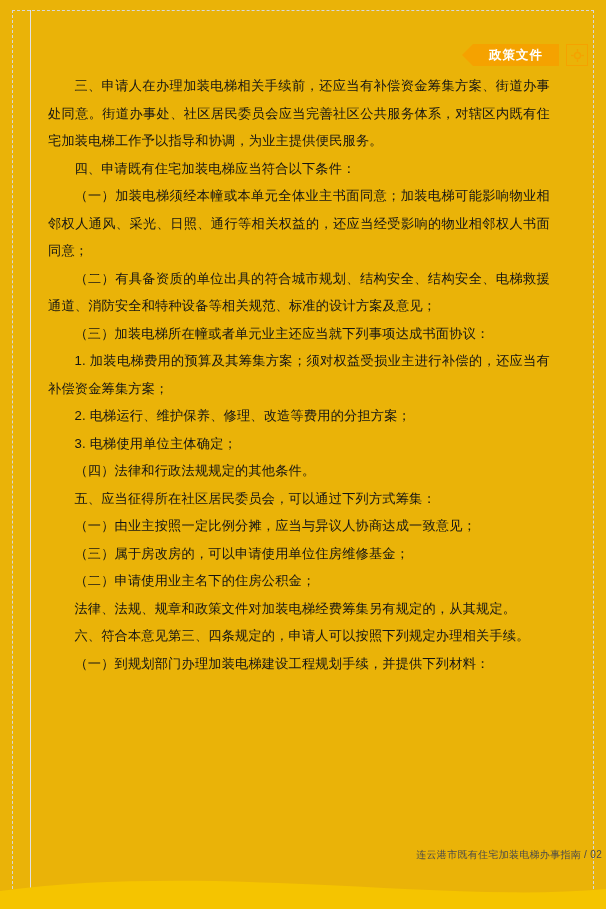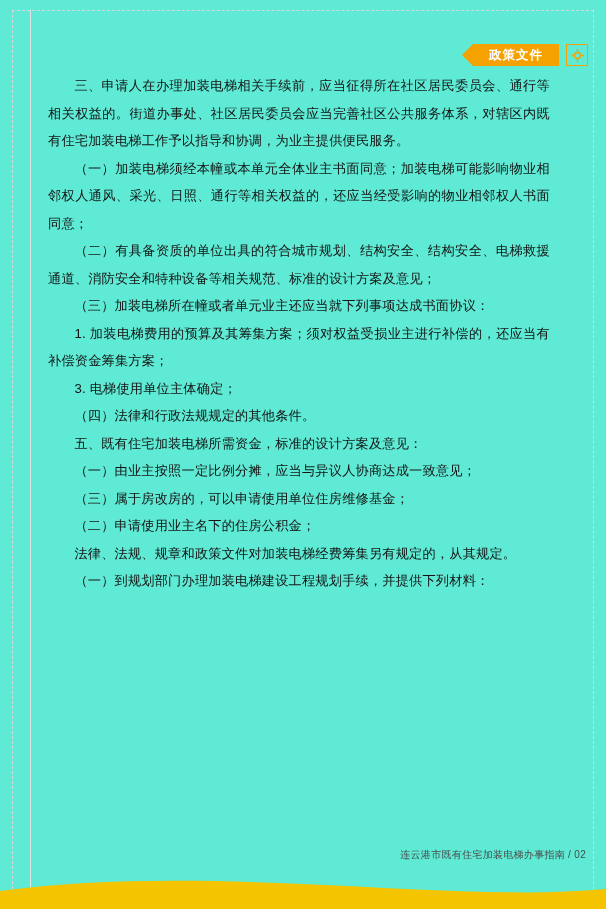--- a/index.html
+++ b/index.html
@@ -15,21 +15,21 @@
     position: relative;
     overflow: hidden;
   }
 
   .page {
     position: absolute;
     left: 0;
     top: 0;
     width: 606px;
     height: 909px;
-    background: #5eead4;
+    background: #eab308;
   }
 
   
   .dashed-frame {
     position: absolute;
     left: 12px;
     top: 10px;
     right: 12px;
     bottom: 10px;
     border: 1px dashed #d8d8d8;
@@ -101,21 +101,21 @@
     color: #141414;
     margin: 0;
     text-align: justify;
     letter-spacing: 0.2px;
   }
   .indent { text-indent: 2em; }
 
   
   .footer-text {
     position: absolute;
-    right: 20px;
+    right: 4px;
     bottom: 47px;
     font-size: 10px;
     color: #4a4a4a;
     letter-spacing: 0.3px;
   }
   .footer-curve {
     position: absolute;
     left: 0;
     bottom: 0;
     width: 606px;
@@ -139,32 +139,35 @@
     <svg width="13" height="13" viewBox="0 0 13 13" aria-hidden="true">
       <circle cx="6.5" cy="6.5" r="3" fill="none" stroke="#f5a200" stroke-width="1.3"></circle>
       <line x1="6.5" y1="0" x2="6.5" y2="2.6" stroke="#f5a200" stroke-width="1.3"></line>
       <line x1="6.5" y1="10.4" x2="6.5" y2="13" stroke="#f5a200" stroke-width="1.3"></line>
       <line x1="0" y1="6.5" x2="2.6" y2="6.5" stroke="#f5a200" stroke-width="1.3"></line>
       <line x1="10.4" y1="6.5" x2="13" y2="6.5" stroke="#f5a200" stroke-width="1.3"></line>
     </svg>
   </div>
 
   <div class="content">
-    <p class="para indent">三、申请人在办理加装电梯相关手续前，应当征得所在社区居民委员会、通行等相关权益的。街道办事处、社区居民委员会应当完善社区公共服务体系，对辖区内既有住宅加装电梯工作予以指导和协调，为业主提供便民服务。</p>
+    <p class="para indent">三、申请人在办理加装电梯相关手续前，还应当有补偿资金筹集方案、街道办事处同意。街道办事处、社区居民委员会应当完善社区公共服务体系，对辖区内既有住宅加装电梯工作予以指导和协调，为业主提供便民服务。</p>
+    <p class="para indent">四、申请既有住宅加装电梯应当符合以下条件：</p>
     <p class="para indent">（一）加装电梯须经本幢或本单元全体业主书面同意；加装电梯可能影响物业相邻权人通风、采光、日照、通行等相关权益的，还应当经受影响的物业相邻权人书面同意；</p>
     <p class="para indent">（二）有具备资质的单位出具的符合城市规划、结构安全、结构安全、电梯救援通道、消防安全和特种设备等相关规范、标准的设计方案及意见；</p>
     <p class="para indent">（三）加装电梯所在幢或者单元业主还应当就下列事项达成书面协议：</p>
     <p class="para indent">1.  加装电梯费用的预算及其筹集方案；须对权益受损业主进行补偿的，还应当有补偿资金筹集方案；</p>
+    <p class="para indent">2. 电梯运行、维护保养、修理、改造等费用的分担方案；</p>
     <p class="para indent">3. 电梯使用单位主体确定；</p>
     <p class="para indent">（四）法律和行政法规规定的其他条件。</p>
-    <p class="para indent">五、既有住宅加装电梯所需资金，标准的设计方案及意见：</p>
+    <p class="para indent">五、应当征得所在社区居民委员会，可以通过下列方式筹集：</p>
     <p class="para indent">（一）由业主按照一定比例分摊，应当与异议人协商达成一致意见；</p>
     <p class="para indent">（三）属于房改房的，可以申请使用单位住房维修基金；</p>
     <p class="para indent">（二）申请使用业主名下的住房公积金；</p>
     <p class="para indent">法律、法规、规章和政策文件对加装电梯经费筹集另有规定的，从其规定。</p>
+    <p class="para indent">六、符合本意见第三、四条规定的，申请人可以按照下列规定办理相关手续。</p>
     <p class="para indent">（一）到规划部门办理加装电梯建设工程规划手续，并提供下列材料：</p>
   </div>
 
   <div class="footer-text">连云港市既有住宅加装电梯办事指南 / 02</div>
 
   <div class="footer-curve">
     <svg width="606" height="32" viewBox="0 0 606 32" aria-hidden="true">
       <path d="M0,14 C90,2 190,2 303,7 C416,12 520,20 606,12 L606,32 L0,32 Z" fill="#f5c400"></path>
     </svg>
   </div>

